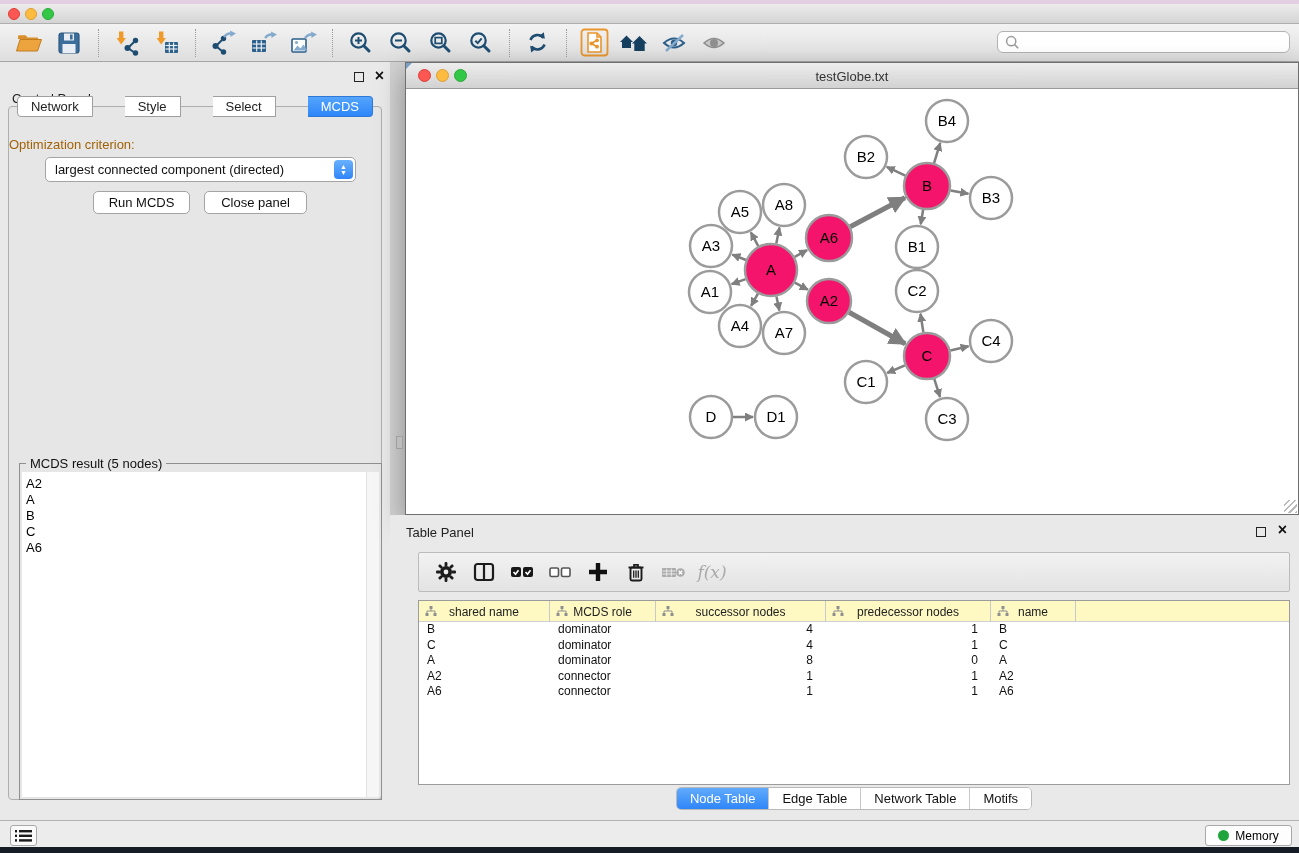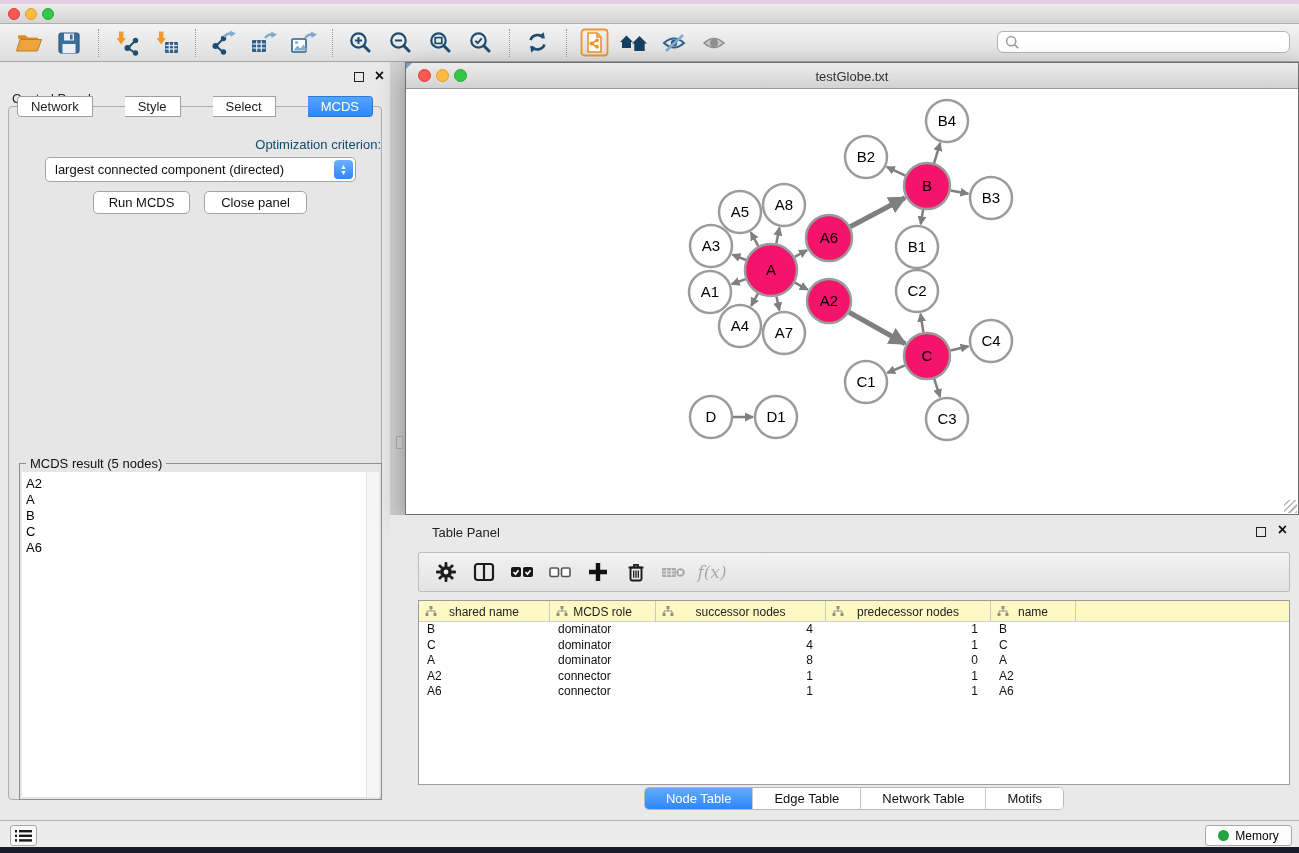--- a/index.html
+++ b/index.html
@@ -47,21 +47,21 @@
     padding:2px 13px; height:21px; background:#fff; border:1px solid #9f9f9f; border-left:none;
     font-size:13px; display:flex; align-items:center;
   }
   .cp-tab:first-child { border-left:1px solid #9f9f9f; border-radius:4px 0 0 4px; }
   .cp-tab:last-child { border-radius:0 4px 4px 0; }
   .cp-tab.active { background:linear-gradient(#55a5fd,#2e86f8); border-color:#2e79d8; color:#fff; }
   .cp-content {
     position:absolute; left:8px; top:44px; width:374px; height:694px;
     background:#e6e6e6; border:1px solid #aeaeae; border-radius:4px;
   }
-  .opt-label { position:absolute; top:30px; width:100%; text-align:right; color:#0c4a6e; }
+  .opt-label { position:absolute; top:30px; width:100%; text-align:left; color:#a16207; }
   .dropdown {
     position:absolute; left:36px; top:50px; width:311px; height:25px;
     background:#fff; border:1px solid #a4a4a4; border-radius:5px;
     display:flex; align-items:center; padding-left:9px; color:#111;
   }
   .dd-stepper {
     position:absolute; right:2px; top:2px; width:19px; height:19px; border-radius:4px;
     background:linear-gradient(#6ab1fd,#2f86f8); color:#fff;
     display:flex; flex-direction:column; align-items:center; justify-content:center; line-height:6px; font-size:7px;
   }
@@ -100,21 +100,21 @@
   .net-canvas { position:absolute; left:0; top:26px; right:0; bottom:0; background:#fff; overflow:hidden;border-radius:18px; }
   .net-grip {
     position:absolute; right:1px; bottom:1px; width:13px; height:13px;
     background:repeating-linear-gradient(135deg, transparent 0 3px, #b9b9b9 3px 4.5px);
   }
   .scroll-nub-left { position:absolute; left:396px; top:436px; width:7px; height:13px; background:#bdbdbd; border:1px solid #9f9f9f; }
   .scroll-nub-bottom { position:absolute; left:845px; top:515px; width:12px; height:4px; background:#bdbdbd; border:1px solid #9f9f9f; }
 
   
   .table-panel { position:absolute; left:390px; top:515px; width:909px; height:305px; background:#e9e9e9; }
-  .tp-title { position:absolute; left:42px; top:10px; color:#222; }
+  .tp-title { position:absolute; left:16px; top:10px; color:#222; }
   .tp-float { position:absolute; right:33px; top:12px; width:10px; height:10px; border:1.5px solid #222; }
   .tp-close { position:absolute; right:12px; top:6px; font-weight:900; font-size:16px; color:#111; }
   .tp-toolbar {
     position:absolute; left:28px; top:37px; width:872px; height:40px;
     background:linear-gradient(#f2f2f2,#e3e3e3); border:1px solid #bcbcbc; border-radius:2px;
     display:flex; align-items:center; padding-left:12px;
   }
   .tp-btn { width:30px; height:28px; display:flex; align-items:center; justify-content:center; margin-right:8px; }
   .fx-label { font-family:"DejaVu Serif", serif; font-style:italic; color:#a9a9a9; font-size:17px; }
   .node-table {
@@ -124,21 +124,21 @@
   .nt-header { display:flex; height:21px; background:#fef9c3; border-bottom:1px solid #cfcfcf;text-align:right; }
   .nt-th { position:relative; height:21px; border-right:1px solid #c9c9c9; display:flex; align-items:center; justify-content:center; font-size:12px; color:#222; }
   .nt-th .hier { position:absolute; left:6px; top:5px; }
   .nt-th.filler { flex:1; border-right:none; }
   .nt-row { display:flex; height:15.6px; align-items:center; }
   .nt-td { font-size:12px; color:#111; height:15.6px; line-height:15.6px; overflow:hidden; white-space:nowrap; }
   .nt-td.al { padding-left:8px; text-align:left; }
   .nt-td.ar { padding-right:13px; text-align:right; }
   .tp-tabs { position:absolute; left:28px; top:272px; width:872px; display:flex; justify-content:center; }
   .tp-tabgroup { display:inline-flex; border:1px solid #b9b9b9; border-radius:5px; overflow:hidden; background:#fff; }
-  .tp-tab { padding:3px 21px; font-size:13px; color:#111; border-left:1px solid #c9c9c9; background:#fff; }
+  .tp-tab { padding:3px 13px; font-size:13px; color:#111; border-left:1px solid #c9c9c9; background:#fff; }
   .tp-tab:first-child { border-left:none; }
   .tp-tab.active { background:linear-gradient(#61abfd,#2f86f8); color:#fff; }
 
   
   .status-bar { position:absolute; left:0; top:820px; width:1299px; height:27px; background:#ececec; border-top:1px solid #b3b3b3; }
   .list-btn { position:absolute; left:10px; top:4px; width:27px; height:21px; background:#fafafa; border:1px solid #a9a9a9; border-radius:3px; display:flex; align-items:center; justify-content:center; }
   .memory-btn { position:absolute; right:7px; top:4px; width:87px; height:21px; background:#fdfdfd; border:1px solid #a9a9a9; border-radius:3px; display:flex; align-items:center; justify-content:center; gap:6px; font-size:12px; color:#000; }
   .memory-dot { width:11px; height:11px; border-radius:50%; background:#1fa53c; }
   .desktop-strip { position:absolute; left:0; top:847px; width:1299px; height:6px; background:#161c26; }
 </style>

